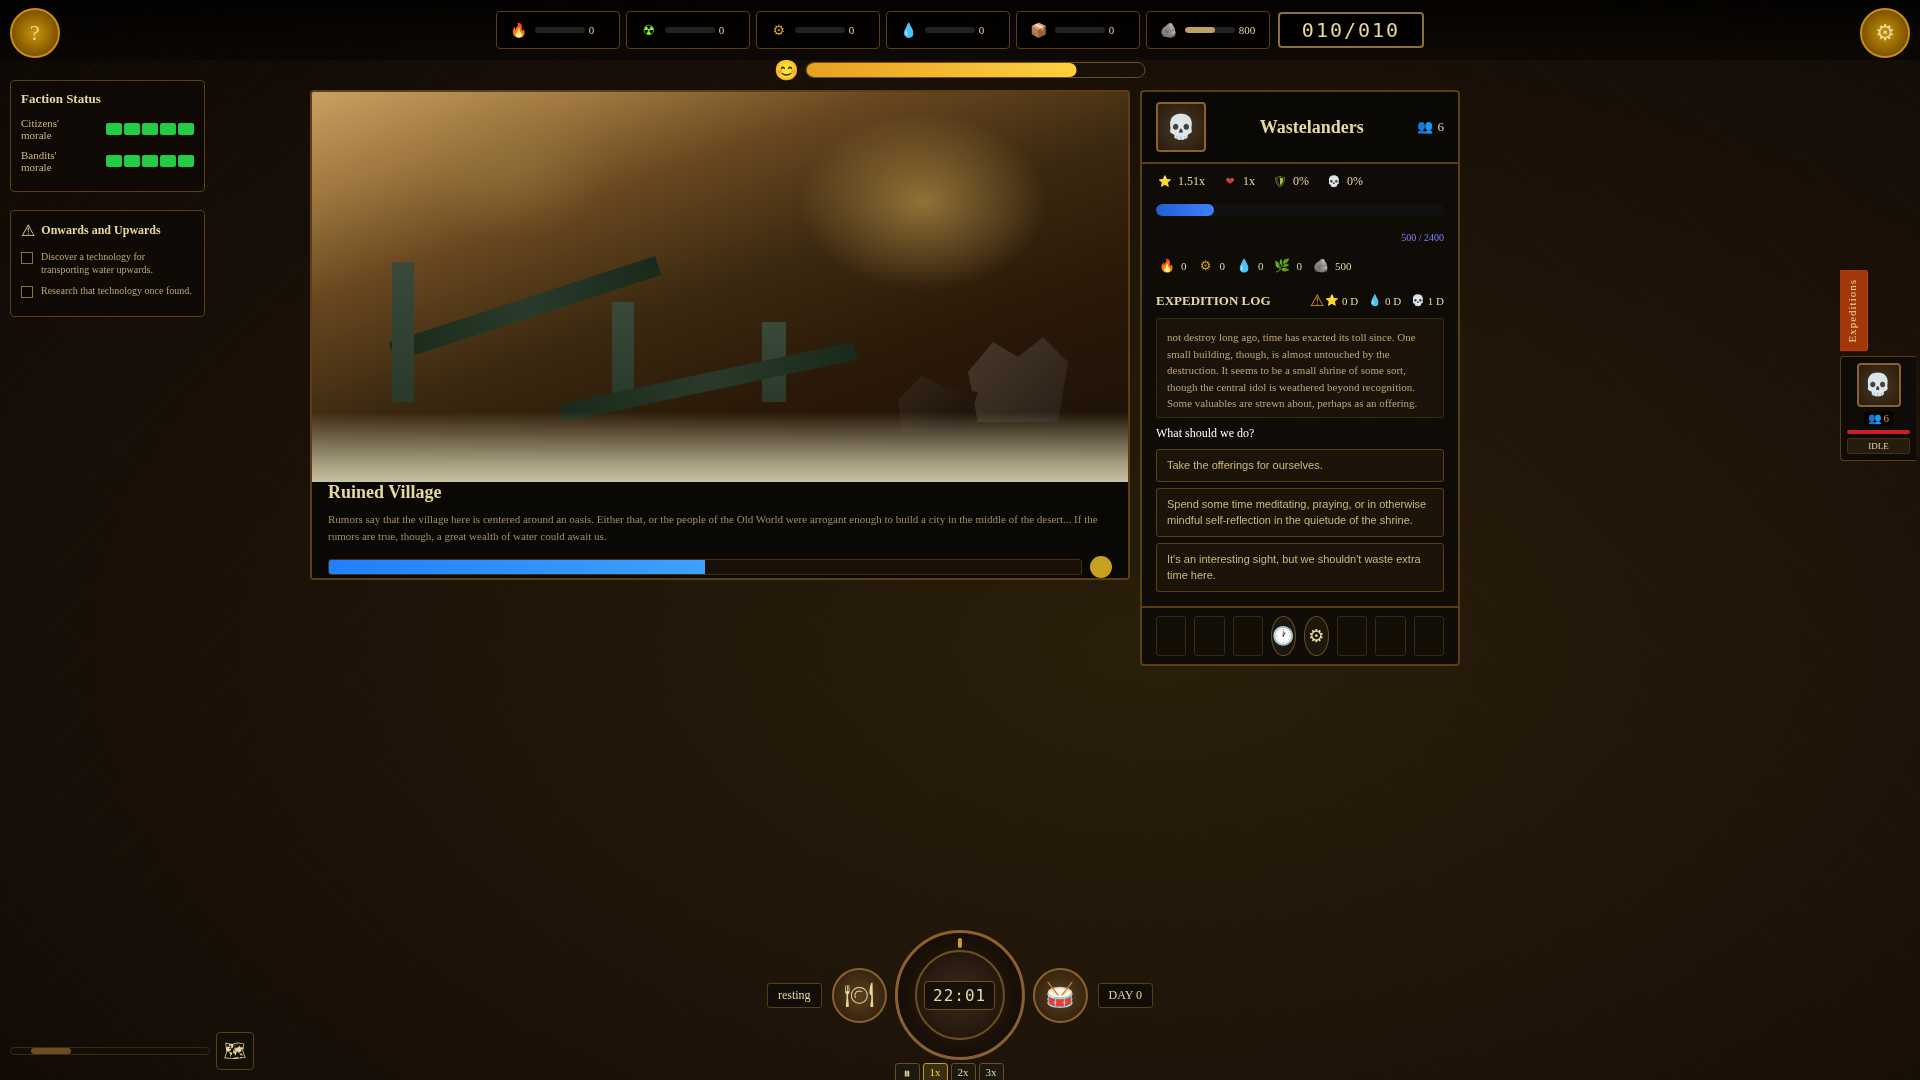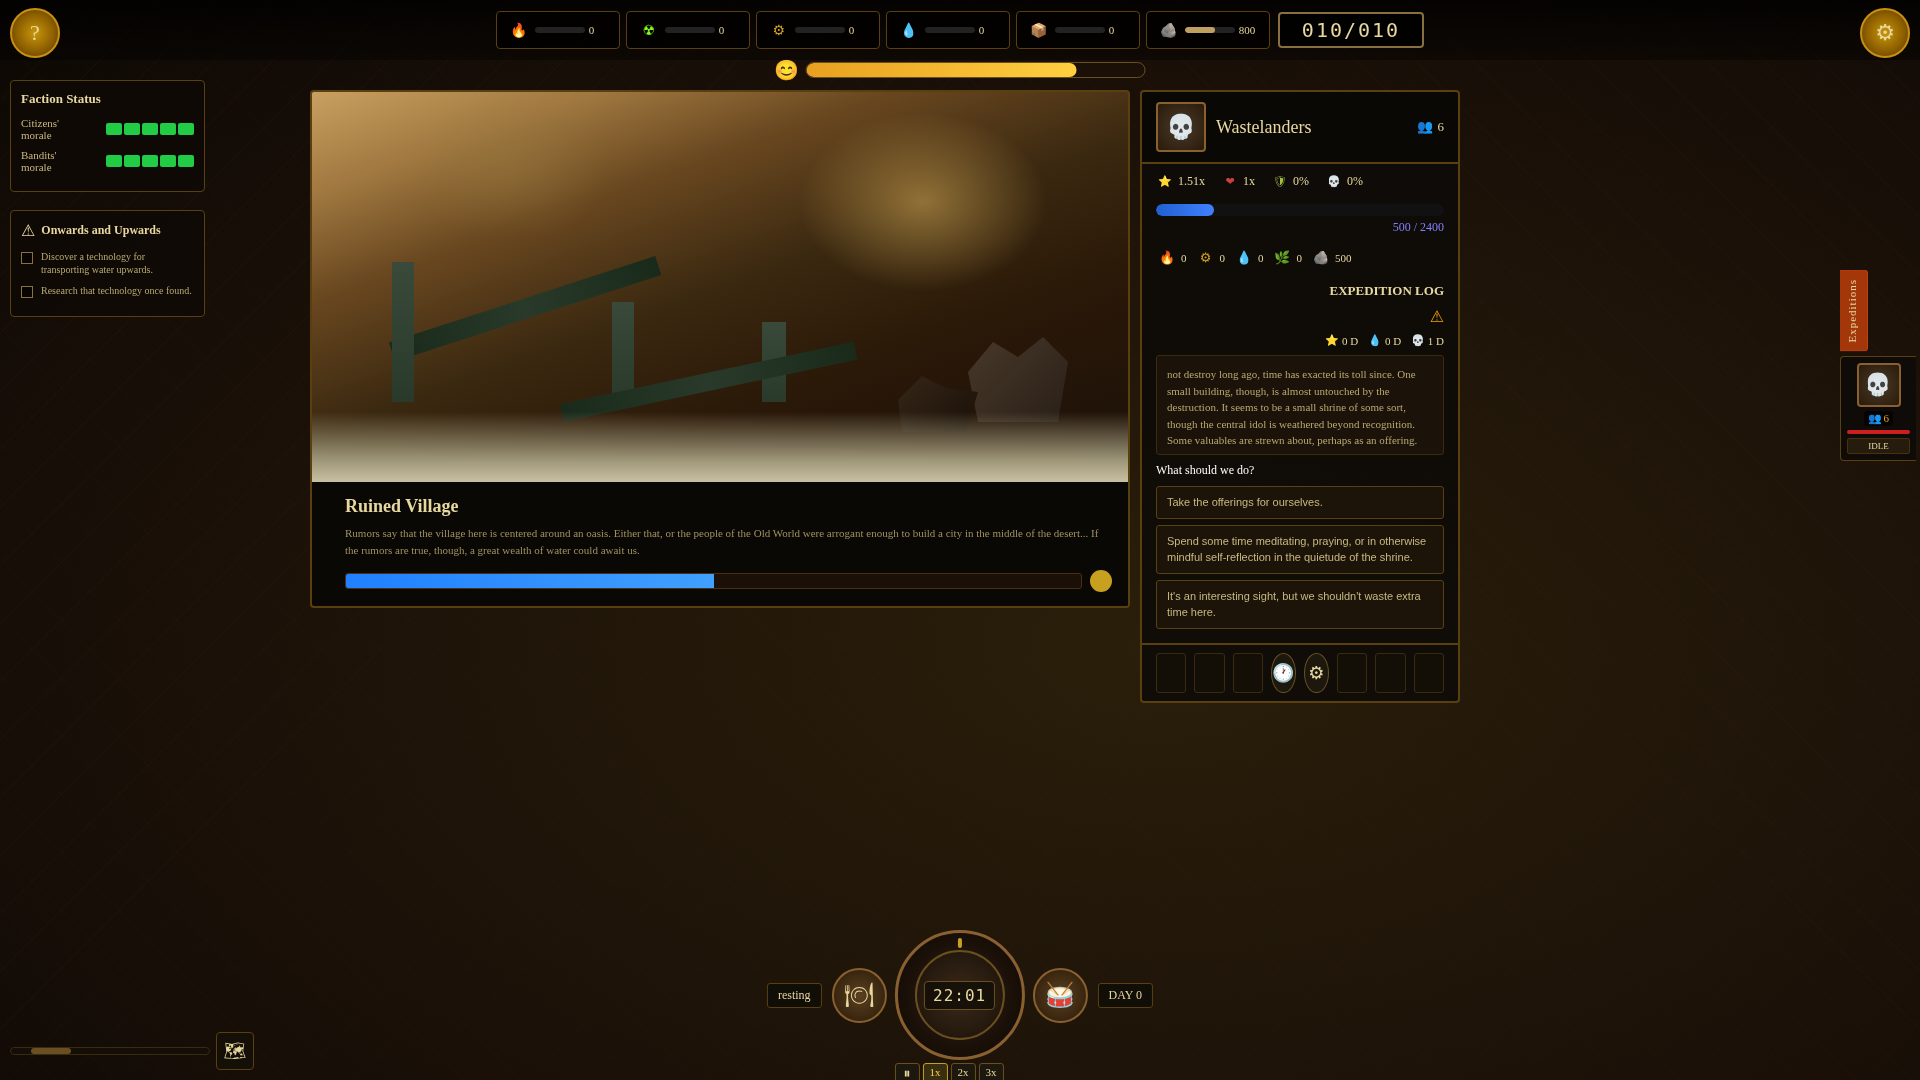--- a/index.html
+++ b/index.html
@@ -296,23 +296,22 @@
     }
 
     
     .conveyor-container {
       position: absolute;
       inset: 0;
       overflow: hidden;
     }
 
     .location-info {
-      padding: 14px 16px;
+      padding: 0 16px;
       background: rgba(10,8,5,0.98);
-      margin-left: 17px;
     }
 
     .location-name {
       font-size: 18px;
       color: #e8d8a0;
       font-weight: bold;
       margin-bottom: 8px;
     }
 
     .location-desc {
@@ -381,22 +380,23 @@
       border-radius: 4px;
       display: flex;
       align-items: center;
       justify-content: center;
       font-size: 24px;
     }
 
     .faction-name {
       font-size: 18px;
       color: #e8d8a0;
-      font-weight: normal;
+      font-weight: bold;
       flex: 1;
+      text-align: center;
     }
 
     .people-count {
       display: flex;
       align-items: center;
       gap: 4px;
       font-size: 13px;
       color: #e8d8a0;
     }
 
@@ -444,24 +444,24 @@
     }
 
     .exp-progress-fill {
       height: 100%;
       background: linear-gradient(90deg, #2060d0, #4080ff);
       width: 20%;
       border-radius: 6px;
     }
 
     .exp-progress-text {
-      font-size: 12px;
+      font-size: 10px;
       color: #8080ff;
       text-align: right;
-      margin-top: 4px;
+      margin-top: 16px;
     }
 
     .resource-slots {
       background: rgba(15,12,8,0.95);
       border-left: 2px solid #5a4010;
       border-right: 2px solid #5a4010;
       padding: 6px 14px;
       display: flex;
       align-items: center;
       gap: 8px;
@@ -488,24 +488,23 @@
     
     .expedition-log-section {
       background: rgba(15,12,8,0.95);
       border-left: 2px solid #5a4010;
       border-right: 2px solid #5a4010;
       padding: 8px 14px;
     }
 
     .log-header {
       display: flex;
-      align-items: flex-end;
-      gap: 8px;
+      align-items: center;
+      gap: 1px;
       margin-bottom: 8px;
-      flex-direction: column;
     }
 
     .log-title {
       font-size: 13px;
       color: #e8d8a0;
       font-weight: bold;
       flex: 1;
     }
 
     .log-warning {

